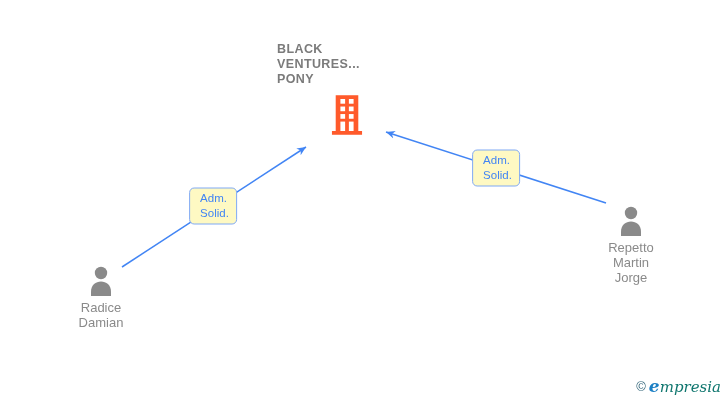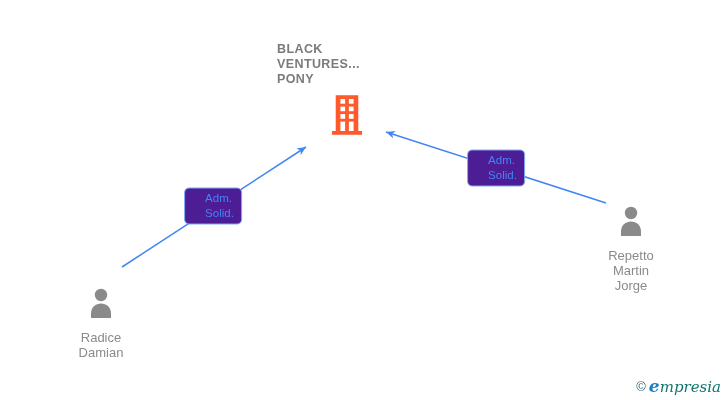--- a/index.html
+++ b/index.html
@@ -17,24 +17,24 @@
     width: 728px; height: 400px;
   }
   .edge-line {
     stroke: #4285F4;
     stroke-width: 1.5;
     fill: none;
   }
   .edge-label {
     position: absolute;
     transform: translate(-50%, -50%);
-    background: #4c1d95;
+    background: #fef9c3;
     border: 1px solid #7fa9f5;
     border-radius: 5px;
-    padding: 2px 7px 3px 20px;
+    padding: 2px 7px 3px 10px;
     color: #4285F4;
     font-size: 11.5px;
     line-height: 15px;
     text-align: left;
     white-space: nowrap;
     cursor: pointer;
   }
   .edge-label span { display: block; }
   .company-node {
     position: absolute;
@@ -50,25 +50,25 @@
     line-height: 15px;
     letter-spacing: 0.4px;
   }
   .building-icon { display: block; margin: 8px auto 0 auto; }
   .person-node {
     position: absolute;
     width: 120px;
     text-align: center;
     cursor: pointer;
   }
-  .person-node-radice { left: 41px; top: 288px; }
+  .person-node-radice { left: 41px; top: 266px; }
   .person-node-repetto { left: 571px; top: 206px; }
   .person-icon { display: block; margin: 0 auto; }
   .person-label {
-    margin-top: 12px;
+    margin-top: 4px;
     color: #8a8a8a;
     font-size: 13px;
     line-height: 15px;
   }
   .logo {
     position: absolute;
     right: 7px; bottom: 4px;
     font-size: 15px;
     line-height: 18px;
     white-space: nowrap;

